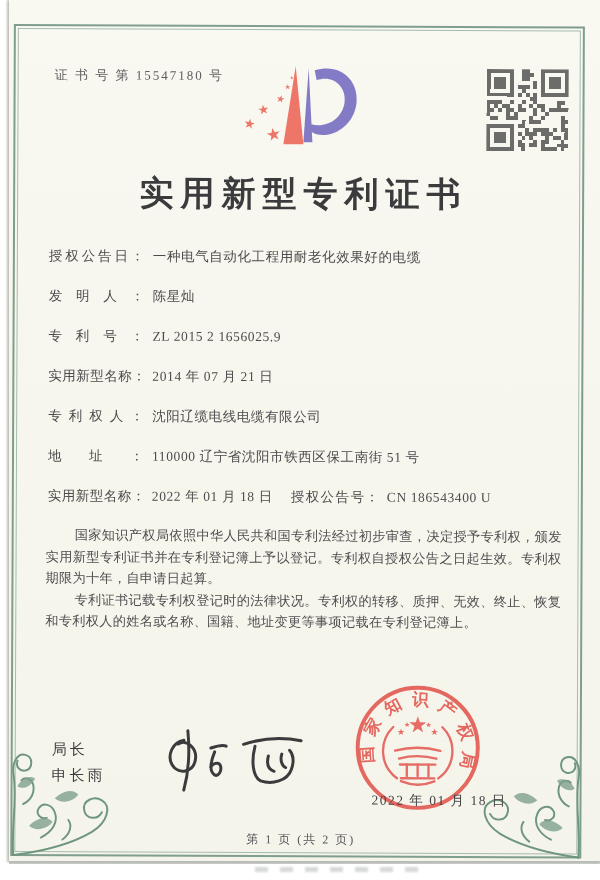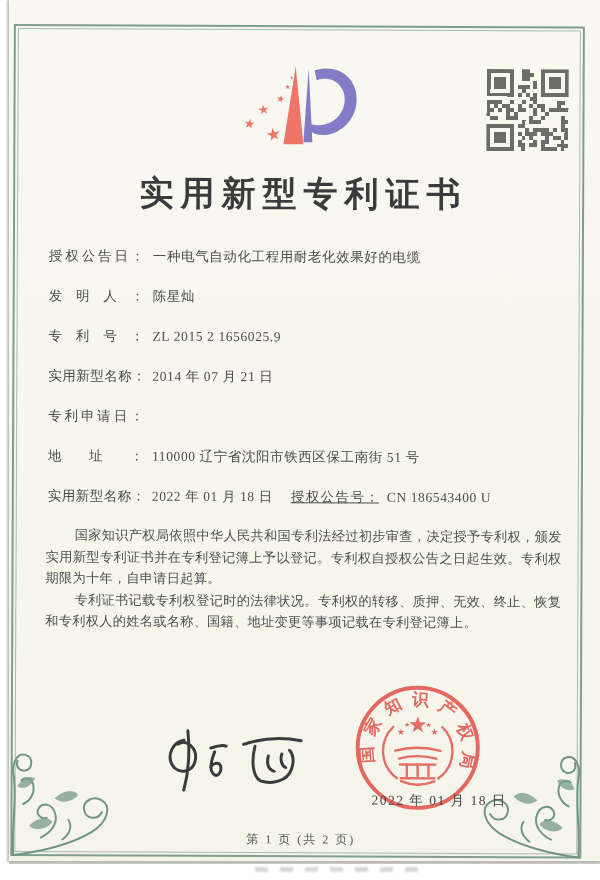--- a/index.html
+++ b/index.html
@@ -34,21 +34,21 @@
     position:absolute;left:41px;right:28px;top:248px;
     display:flex;flex-direction:column;gap:25px;
     font-size:13.5px;color:#4c4c4e;
   }
   .frow{display:flex;white-space:nowrap;line-height:15px;}
   .flabel{
     display:inline-block;width:96px;flex:none;
     text-align:justify;text-align-last:justify;letter-spacing:.5px;
   }
   .fvalue{margin-left:8px;letter-spacing:.6px;}
-  .flabel2{display:inline-block;width:88px;flex:none;text-align:justify;text-align-last:justify;margin-left:18px;text-decoration:underline;}
+  .flabel2{display:inline-block;width:88px;flex:none;text-align:justify;text-align-last:justify;margin-left:18px;}
   .paras{
     position:absolute;left:39px;right:36px;top:524px;
     font-size:13.2px;line-height:21.5px;color:#4e4e50;text-align:justify;letter-spacing:.3px;
   }
   .paras p{margin:0;text-indent:2.2em;}
   .officer{
     position:absolute;left:46px;top:736px;
     font-family:"Liberation Sans","DejaVu Sans",sans-serif;
     font-size:15px;color:#3e3e40;letter-spacing:3px;line-height:26px;
   }
@@ -98,20 +98,21 @@
         <path d="M56,100 C64,94 66,86 62,80"></path>
         <path d="M16,64 C24,60 28,52 26,44 C24,38 18,36 14,40"></path>
       </g>
       <g fill="#7fa28d" opacity="0.8">
         <path d="M22,86 C30,78 40,76 46,82 C40,90 28,92 22,86Z"></path>
         <path d="M48,58 C56,50 66,48 72,54 C66,62 54,64 48,58Z"></path>
         <path d="M10,46 C14,38 22,34 28,38 C24,46 16,50 10,46Z"></path>
       </g>
     </svg>
 
+    <div class="certno">证 书 号 第 15547180 号</div>
 
     <svg class="logo" viewBox="0 0 135 110">
       <path d="M82,12 C108,4 126,22 124,44 C122,66 102,80 84,76 C78,74.5 76,70 79,66 C94,70 110,60 112,44 C114,28 100,16 84,22 Z" fill="#837bc6"></path>
       <polygon points="76,10 80,84 71,84" fill="#837bc6"></polygon>
       <polygon points="63,8 71,86 51,86" fill="#ee7668"></polygon>
       <g fill="#ee7668" font-family="'DejaVu Sans',sans-serif" text-anchor="middle">
         <text x="41" y="82" font-size="17" transform="rotate(-12 41 76)">★</text>
         <text x="17" y="70" font-size="13" transform="rotate(10 17 66)">★</text>
         <text x="31" y="56" font-size="13" transform="rotate(-8 31 52)">★</text>
         <text x="48" y="44" font-size="10" transform="rotate(12 48 41)">★</text>
@@ -255,39 +256,44 @@
       </div>
       <div class="frow">
         <span class="flabel">专利号：</span>
         <span class="fvalue">ZL 2015 2 1656025.9</span>
       </div>
       <div class="frow">
         <span class="flabel">实用新型名称：</span>
         <span class="fvalue">2014 年 07 月 21 日</span>
       </div>
       <div class="frow">
-        <span class="flabel">专利申请日：</span>
+        <span class="flabel">专利权人：</span>
+        <span class="fvalue">沈阳辽缆电线电缆有限公司</span>
       </div>
       <div class="frow">
         <span class="flabel">地址：</span>
         <span class="fvalue">110000  辽宁省沈阳市铁西区保工南街 51 号</span>
       </div>
       <div class="frow">
         <span class="flabel">实用新型名称：</span>
         <span class="fvalue">2022 年 01 月 18 日</span>
         <span class="flabel2">授权公告号：</span>
         <span class="fvalue">CN 186543400 U</span>
       </div>
     </div>
 
     <div class="paras">
       <p>国家知识产权局依照中华人民共和国专利法经过初步审查，决定授予专利权，颁发实用新型专利证书并在专利登记簿上予以登记。专利权自授权公告之日起生效。专利权期限为十年，自申请日起算。</p>
       <p>专利证书记载专利权登记时的法律状况。专利权的转移、质押、无效、终止、恢复和专利权人的姓名或名称、国籍、地址变更等事项记载在专利登记簿上。</p>
     </div>
 
+    <div class="officer">
+      <div>局长</div>
+      <div>申长雨</div>
+    </div>
 
     <svg class="sig" viewBox="0 0 170 75" aria-label="申长雨">
       <g fill="none" stroke="#3b3b3d" stroke-width="3.1" stroke-linecap="round" stroke-linejoin="round">
         <path d="M30,14 C18,16 12,30 18,40 C24,50 40,48 42,34 C44,22 32,12 24,18"></path>
         <path d="M34,4 C36,24 36,44 30,66"></path>
         <path d="M58,22 C64,20 70,18 74,20"></path>
         <path d="M62,26 C58,36 56,46 62,50 C66,52 70,46 68,40 C66,36 60,38 58,42"></path>
         <path d="M92,18 C110,12 132,10 152,14"></path>
         <path d="M104,20 C100,36 102,52 110,56 C122,60 138,56 142,44 C145,36 144,28 140,24"></path>
         <path d="M118,30 C116,38 118,44 124,46"></path>

